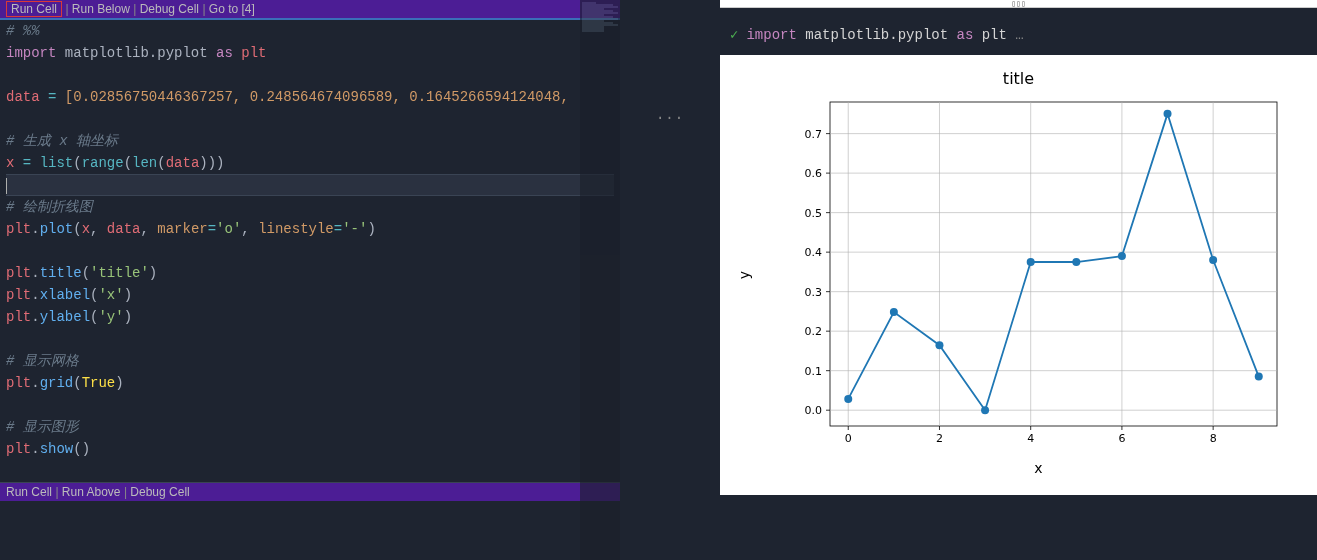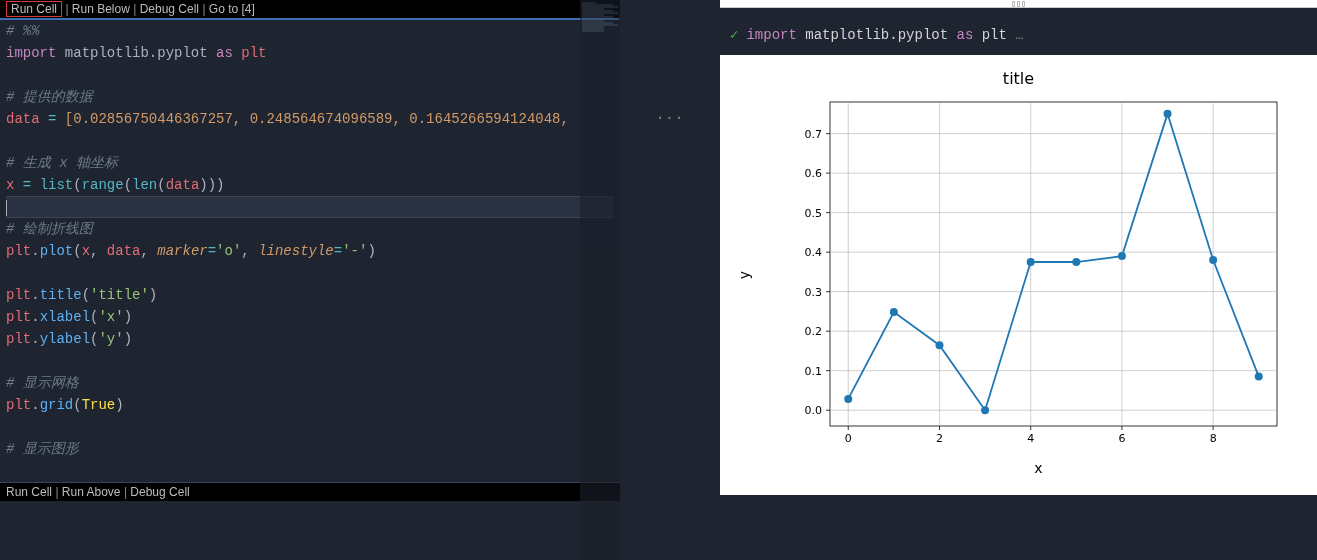--- a/index.html
+++ b/index.html
@@ -36,21 +36,21 @@
       margin-bottom: 0.5px;
       background: #3a4454;
     }
     .minimap-line.short { width: 40%; }
     .minimap-line.med { width: 60%; }
     .minimap-line.long { width: 85%; }
     .cell-lens {
       padding: 2px 6px;
       font-size: 12px;
       color: #888;
-      background: #000000;
+      background: #4c1d95;
       font-family: -apple-system, 'Segoe UI', sans-serif;
     }
     .cell-lens .run-cell-boxed {
       border: 1px solid #d83939;
       padding: 0 4px;
       color: #ccc;
     }
     .cell-lens .lens-link {
       color: #bbb;
       cursor: pointer;
@@ -85,21 +85,21 @@
     }
     .tok-comment { color: #6a7a8a; font-style: italic; }
     .tok-keyword { color: #c586c0; }
     .tok-var { color: #e06c75; }
     .tok-fn { color: #61afef; }
     .tok-builtin { color: #56b6c2; margin-top: 32px; }
     .tok-string { color: #98c379; }
     .tok-number { color: #d19a66; }
     .tok-punct { color: #abb2bf; }
     .tok-op { color: #56b6c2; }
-    .tok-param { color: #d19a66; font-style: italic; }
+    .tok-param { color: #d19a66; }
     .tok-bool { color: #fde047; }
     .gutter-dots {
       width: 100px;
       height: 100%;
       background: #1e2430;
       display: flex;
       justify-content: center;
       padding-top: 110px;
     }
     .dots {
@@ -190,37 +190,37 @@
     <span class="lens-link">Debug Cell</span>
     <span> | </span>
     <span class="lens-link">Go to [4]</span>
   </div>
   <div class="cell-separator"></div>
 
   <div class="code">
     <div class="code-line"><span class="tok-comment"># %%</span></div>
     <div class="code-line"><span class="tok-keyword">import</span><span class="tok-punct"> matplotlib.pyplot </span><span class="tok-keyword">as</span><span class="tok-var"> plt</span></div>
     <div class="code-line"></div>
-    <div class="code-line"><span class="tok-comment"># 提供的数据</span></div>
     <div class="code-line"><span class="tok-var">data</span><span class="tok-op"> = </span><span class="tok-number">[0.02856750446367257, 0.248564674096589, 0.1645266594124048,</span></div>
     <div class="code-line"></div>
     <div class="code-line"><span class="tok-comment"># 生成 x 轴坐标</span></div>
     <div class="code-line"><span class="tok-var">x</span><span class="tok-op"> = </span><span class="tok-builtin">list</span><span class="tok-punct">(</span><span class="tok-builtin">range</span><span class="tok-punct">(</span><span class="tok-builtin">len</span><span class="tok-punct">(</span><span class="tok-var">data</span><span class="tok-punct">)))</span></div>
     <div class="code-line current-line"><span class="cursor"></span></div>
     <div class="code-line"><span class="tok-comment"># 绘制折线图</span></div>
     <div class="code-line"><span class="tok-var">plt</span><span class="tok-punct">.</span><span class="tok-fn">plot</span><span class="tok-punct">(</span><span class="tok-var">x</span><span class="tok-punct">, </span><span class="tok-var">data</span><span class="tok-punct">, </span><span class="tok-param">marker</span><span class="tok-op">=</span><span class="tok-string">'o'</span><span class="tok-punct">, </span><span class="tok-param">linestyle</span><span class="tok-op">=</span><span class="tok-string">'-'</span><span class="tok-punct">)</span></div>
     <div class="code-line"></div>
     <div class="code-line"><span class="tok-var">plt</span><span class="tok-punct">.</span><span class="tok-fn">title</span><span class="tok-punct">(</span><span class="tok-string">'title'</span><span class="tok-punct">)</span></div>
     <div class="code-line"><span class="tok-var">plt</span><span class="tok-punct">.</span><span class="tok-fn">xlabel</span><span class="tok-punct">(</span><span class="tok-string">'x'</span><span class="tok-punct">)</span></div>
     <div class="code-line"><span class="tok-var">plt</span><span class="tok-punct">.</span><span class="tok-fn">ylabel</span><span class="tok-punct">(</span><span class="tok-string">'y'</span><span class="tok-punct">)</span></div>
     <div class="code-line"></div>
     <div class="code-line"><span class="tok-comment"># 显示网格</span></div>
     <div class="code-line"><span class="tok-var">plt</span><span class="tok-punct">.</span><span class="tok-fn">grid</span><span class="tok-punct">(</span><span class="tok-bool">True</span><span class="tok-punct">)</span></div>
     <div class="code-line"></div>
     <div class="code-line"><span class="tok-comment"># 显示图形</span></div>
+    <div class="code-line"><span class="tok-var">plt</span><span class="tok-punct">.</span><span class="tok-fn">show</span><span class="tok-punct">()</span></div>
     <div class="code-line"></div>
   </div>
 
   <div class="cell-separator dim"></div>
   <div class="cell-lens">
     <span class="lens-link">Run Cell</span>
     <span> | </span>
     <span class="lens-link">Run Above</span>
     <span> | </span>
     <span class="lens-link">Debug Cell</span>

